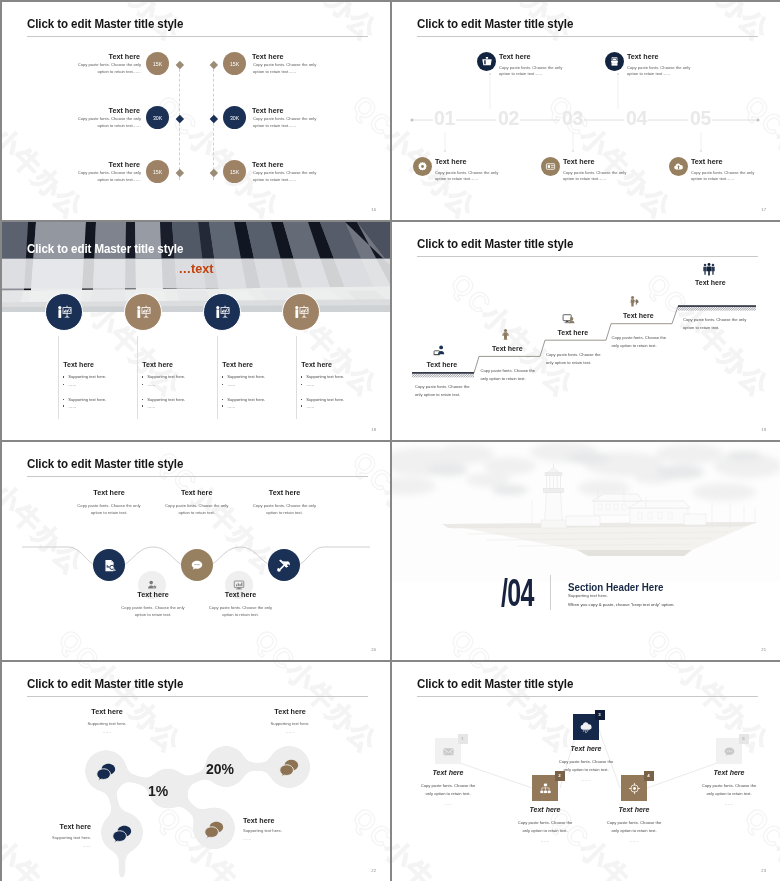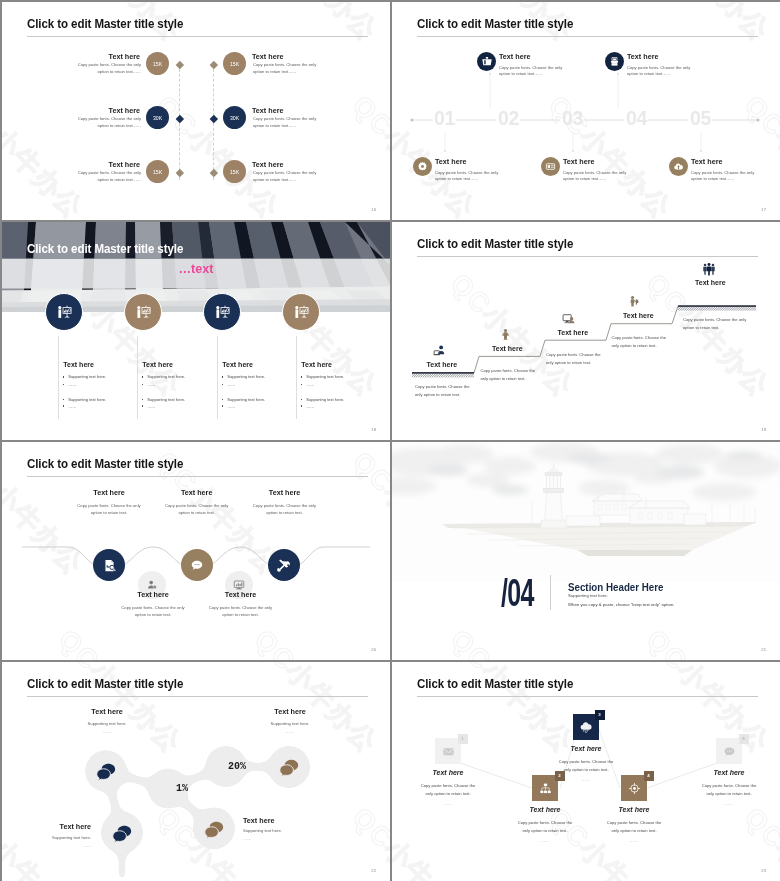--- a/index.html
+++ b/index.html
@@ -29,21 +29,21 @@
   
   .s2num{position:absolute;top:106.5px;font-size:19.5px;font-weight:bold;color:#e9e9e9;letter-spacing:-0.4px;line-height:1;}
   .s2ic{position:absolute;width:19px;height:19px;border-radius:50%;display:flex;align-items:center;justify-content:center;}
   .s2h{position:absolute;font-size:7.2px;font-weight:bold;color:#1d1d1d;}
   .s2p{position:absolute;font-size:4.15px;color:#5d5d5d;line-height:1.62;width:72px;}
 
   
   .s3photo{position:absolute;left:0;top:0;width:388px;height:90px;overflow:hidden;}
   .s3shade{position:absolute;left:0;top:0;width:388px;height:37px;background:rgba(26,34,52,0.42);}
   .s3title{color:#fff;top:20px;}
-  .s3sub{position:absolute;left:0;right:0;top:40px;text-align:center;font-size:12.6px;font-weight:bold;color:#ec4899;}
+  .s3sub{position:absolute;left:0;right:0;top:40px;text-align:center;font-size:12.6px;font-weight:bold;color:#c2410c;}
   .s3circ{position:absolute;top:71px;width:38px;height:38px;border-radius:50%;border:1.6px solid #fff;box-sizing:border-box;
           display:flex;align-items:center;justify-content:center;}
   .s3col{position:absolute;top:114px;width:76px;}
   .s3line{position:absolute;left:0;top:0;width:0.8px;height:83px;background:#dedede;}
   .s3h{position:absolute;left:5.3px;top:25px;font-size:7px;font-weight:bold;color:#1d1d1d;}
   .s3b{position:absolute;left:4.8px;top:38.4px;font-size:4.1px;color:#4a4a4a;white-space:nowrap;}
   .s3b2{top:45.8px;}
   .s3b3{top:60.8px;}
   .s3b4{top:67.6px;}
   .bdot{display:inline-block;width:1.4px;height:1.4px;background:#555;vertical-align:middle;margin-right:4px;margin-bottom:1px;}
@@ -62,21 +62,21 @@
   
   .s6num{position:absolute;left:109px;top:131px;font-size:39px;font-weight:bold;color:#17233f;
          line-height:1;letter-spacing:-1px;transform:scaleX(0.64);transform-origin:left top;}
   .s6rule{position:absolute;left:158px;top:133px;width:0.8px;height:35px;background:#cfcfcf;}
   .s6h{position:absolute;left:176px;top:139px;font-size:10.5px;font-weight:bold;color:#172944;transform:scaleX(0.93);transform-origin:left top;}
   .s6s1{position:absolute;left:176px;top:150.5px;font-size:4.3px;color:#4b4b4b;}
   .s6s2{position:absolute;left:176px;top:159.5px;font-size:4.3px;color:#3b3b3b;}
 
   
   .s7ic{position:absolute;}
-  .s7pct{position:absolute;font-size:10px;font-weight:bold;color:#1d1d1d;width:40px;text-align:right;font-family:Liberation Mono, monospace;}
+  .s7pct{position:absolute;font-size:14px;font-weight:bold;color:#1d1d1d;width:40px;text-align:left;}
   .s7h{position:absolute;width:82px;font-size:7.2px;font-weight:bold;color:#1d1d1d;}
   .s7p{position:absolute;width:82px;font-size:4.2px;color:#5d5d5d;}
   .s7p2{position:absolute;width:82px;font-size:4.2px;color:#9a9a9a;}
 
   
   .s8box{position:absolute;width:26px;height:26px;display:flex;align-items:center;justify-content:center;}
   .s8light{background:#f1f1f1;}
   .s8brown{background:#94785a;}
   .s8navy{background:#16284a;}
   .s8badge{position:absolute;width:10px;height:10px;display:flex;align-items:center;justify-content:center;

